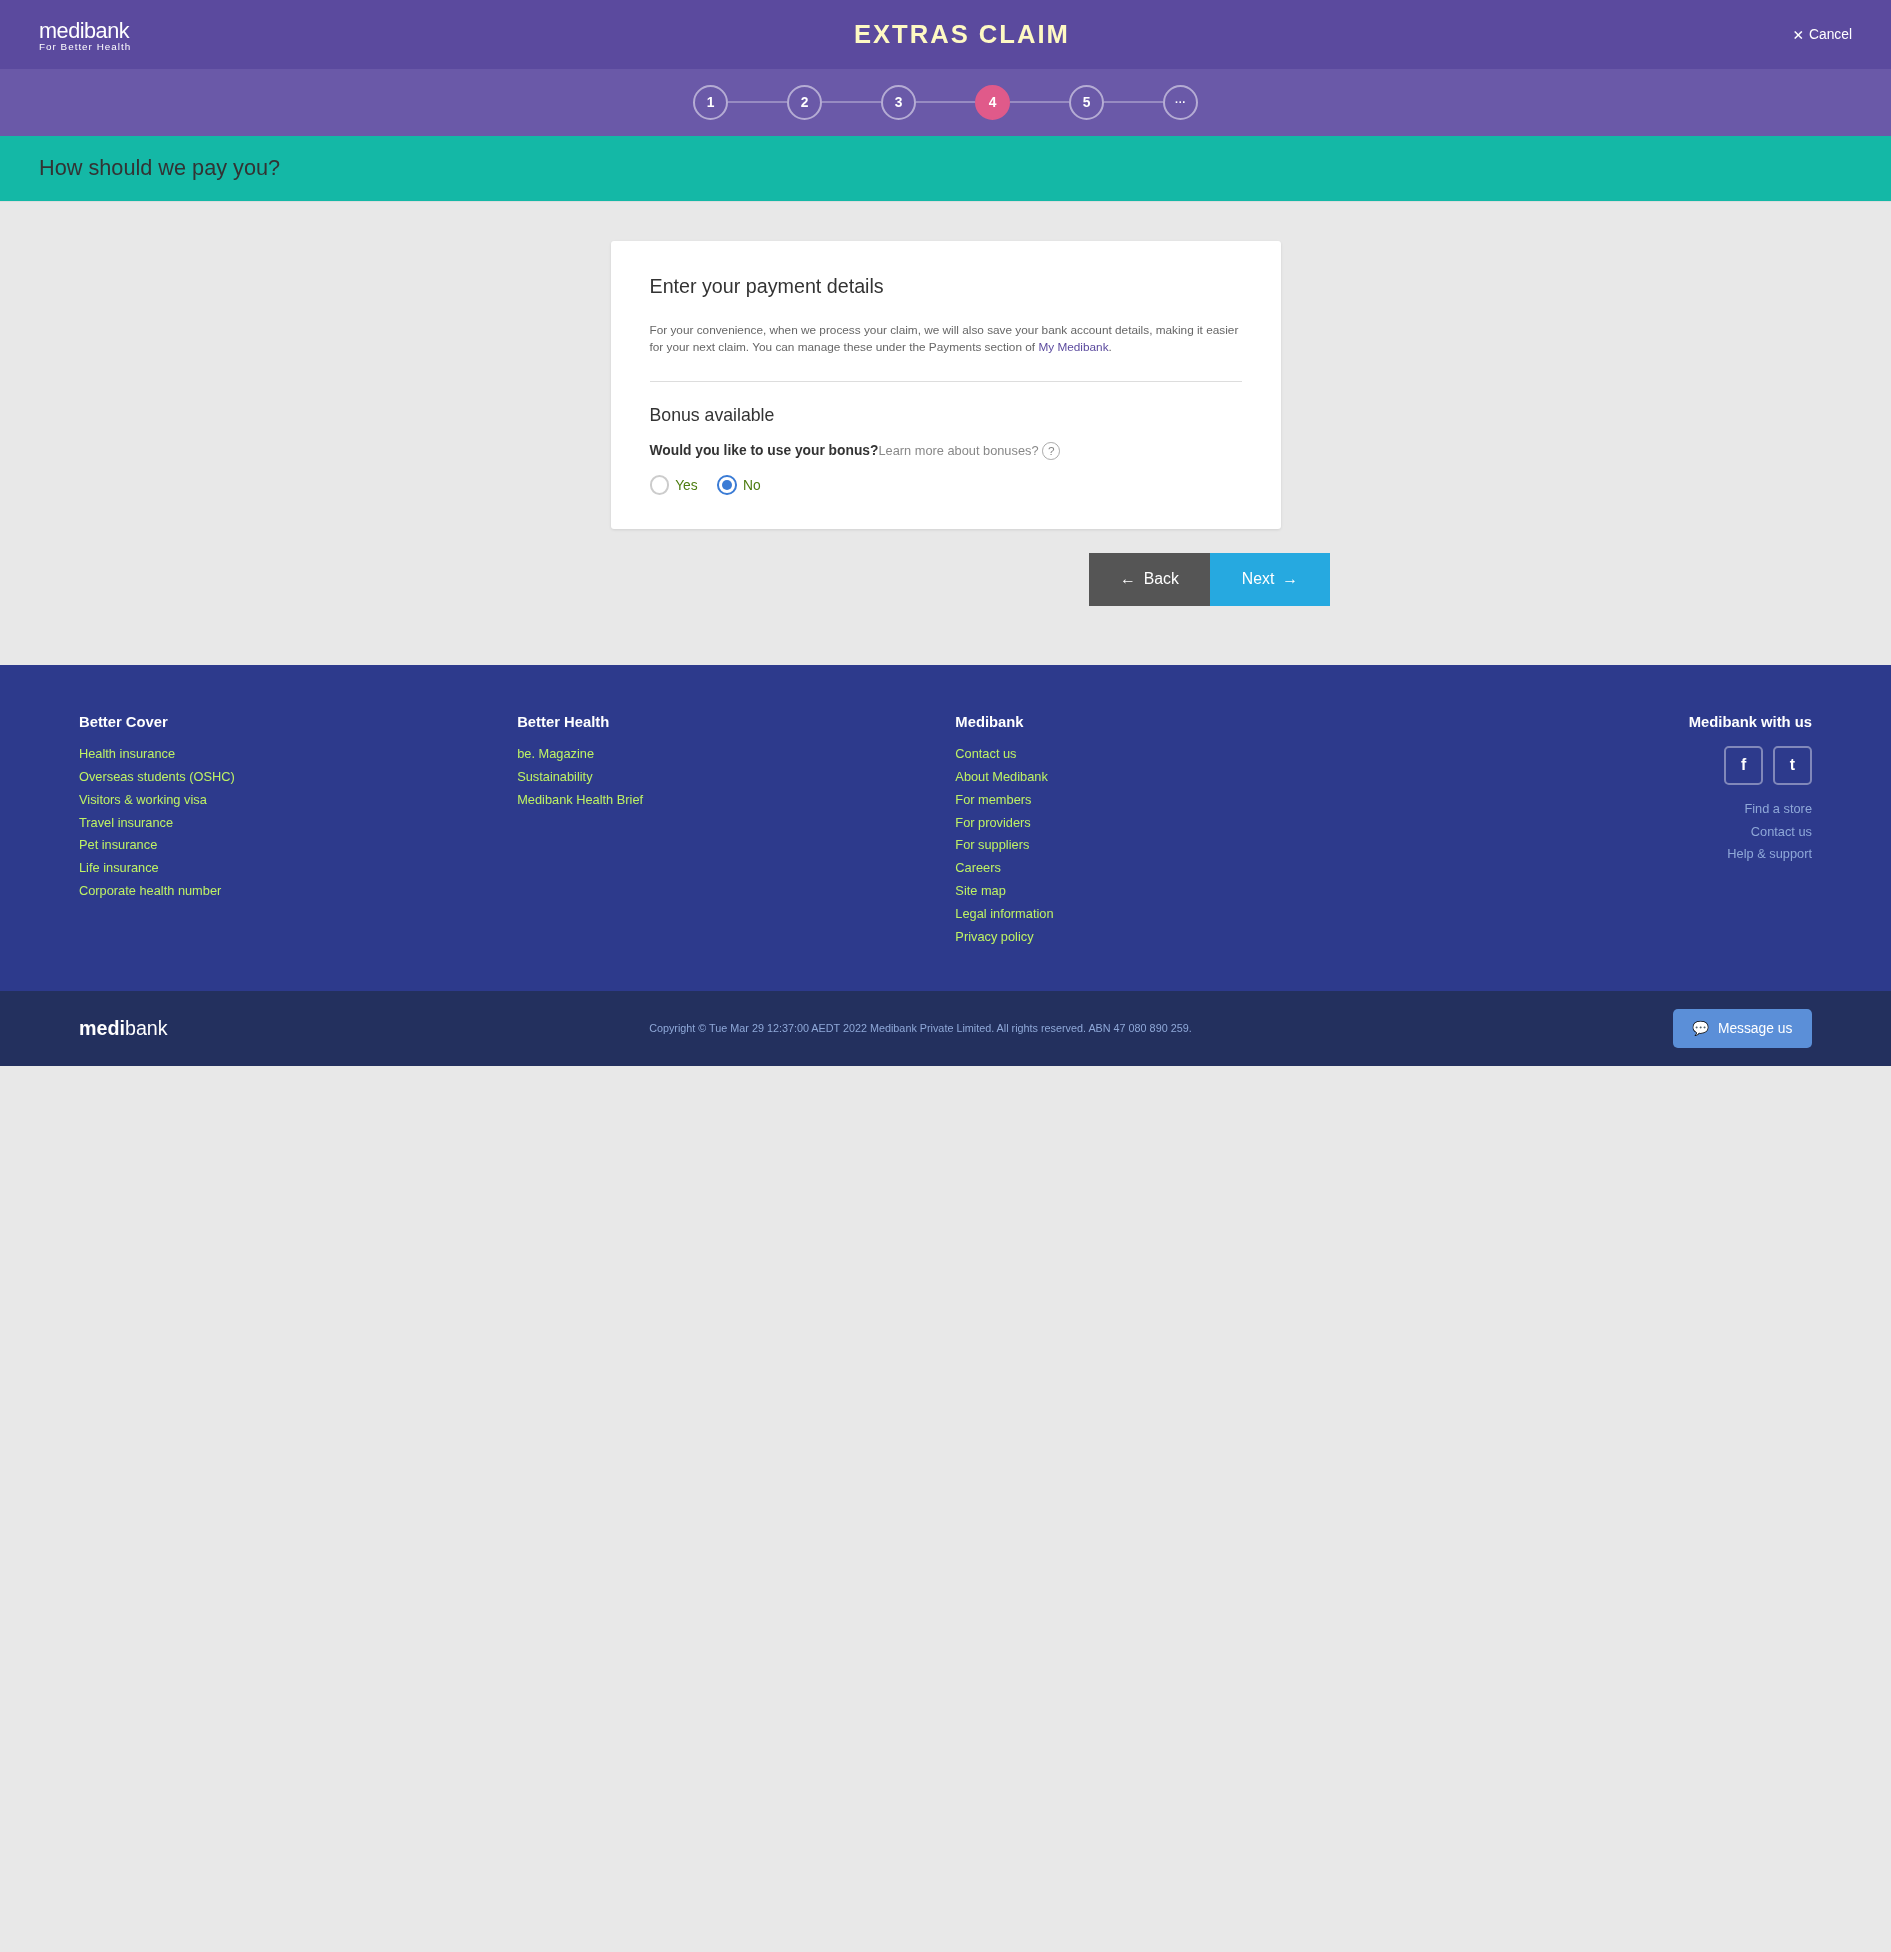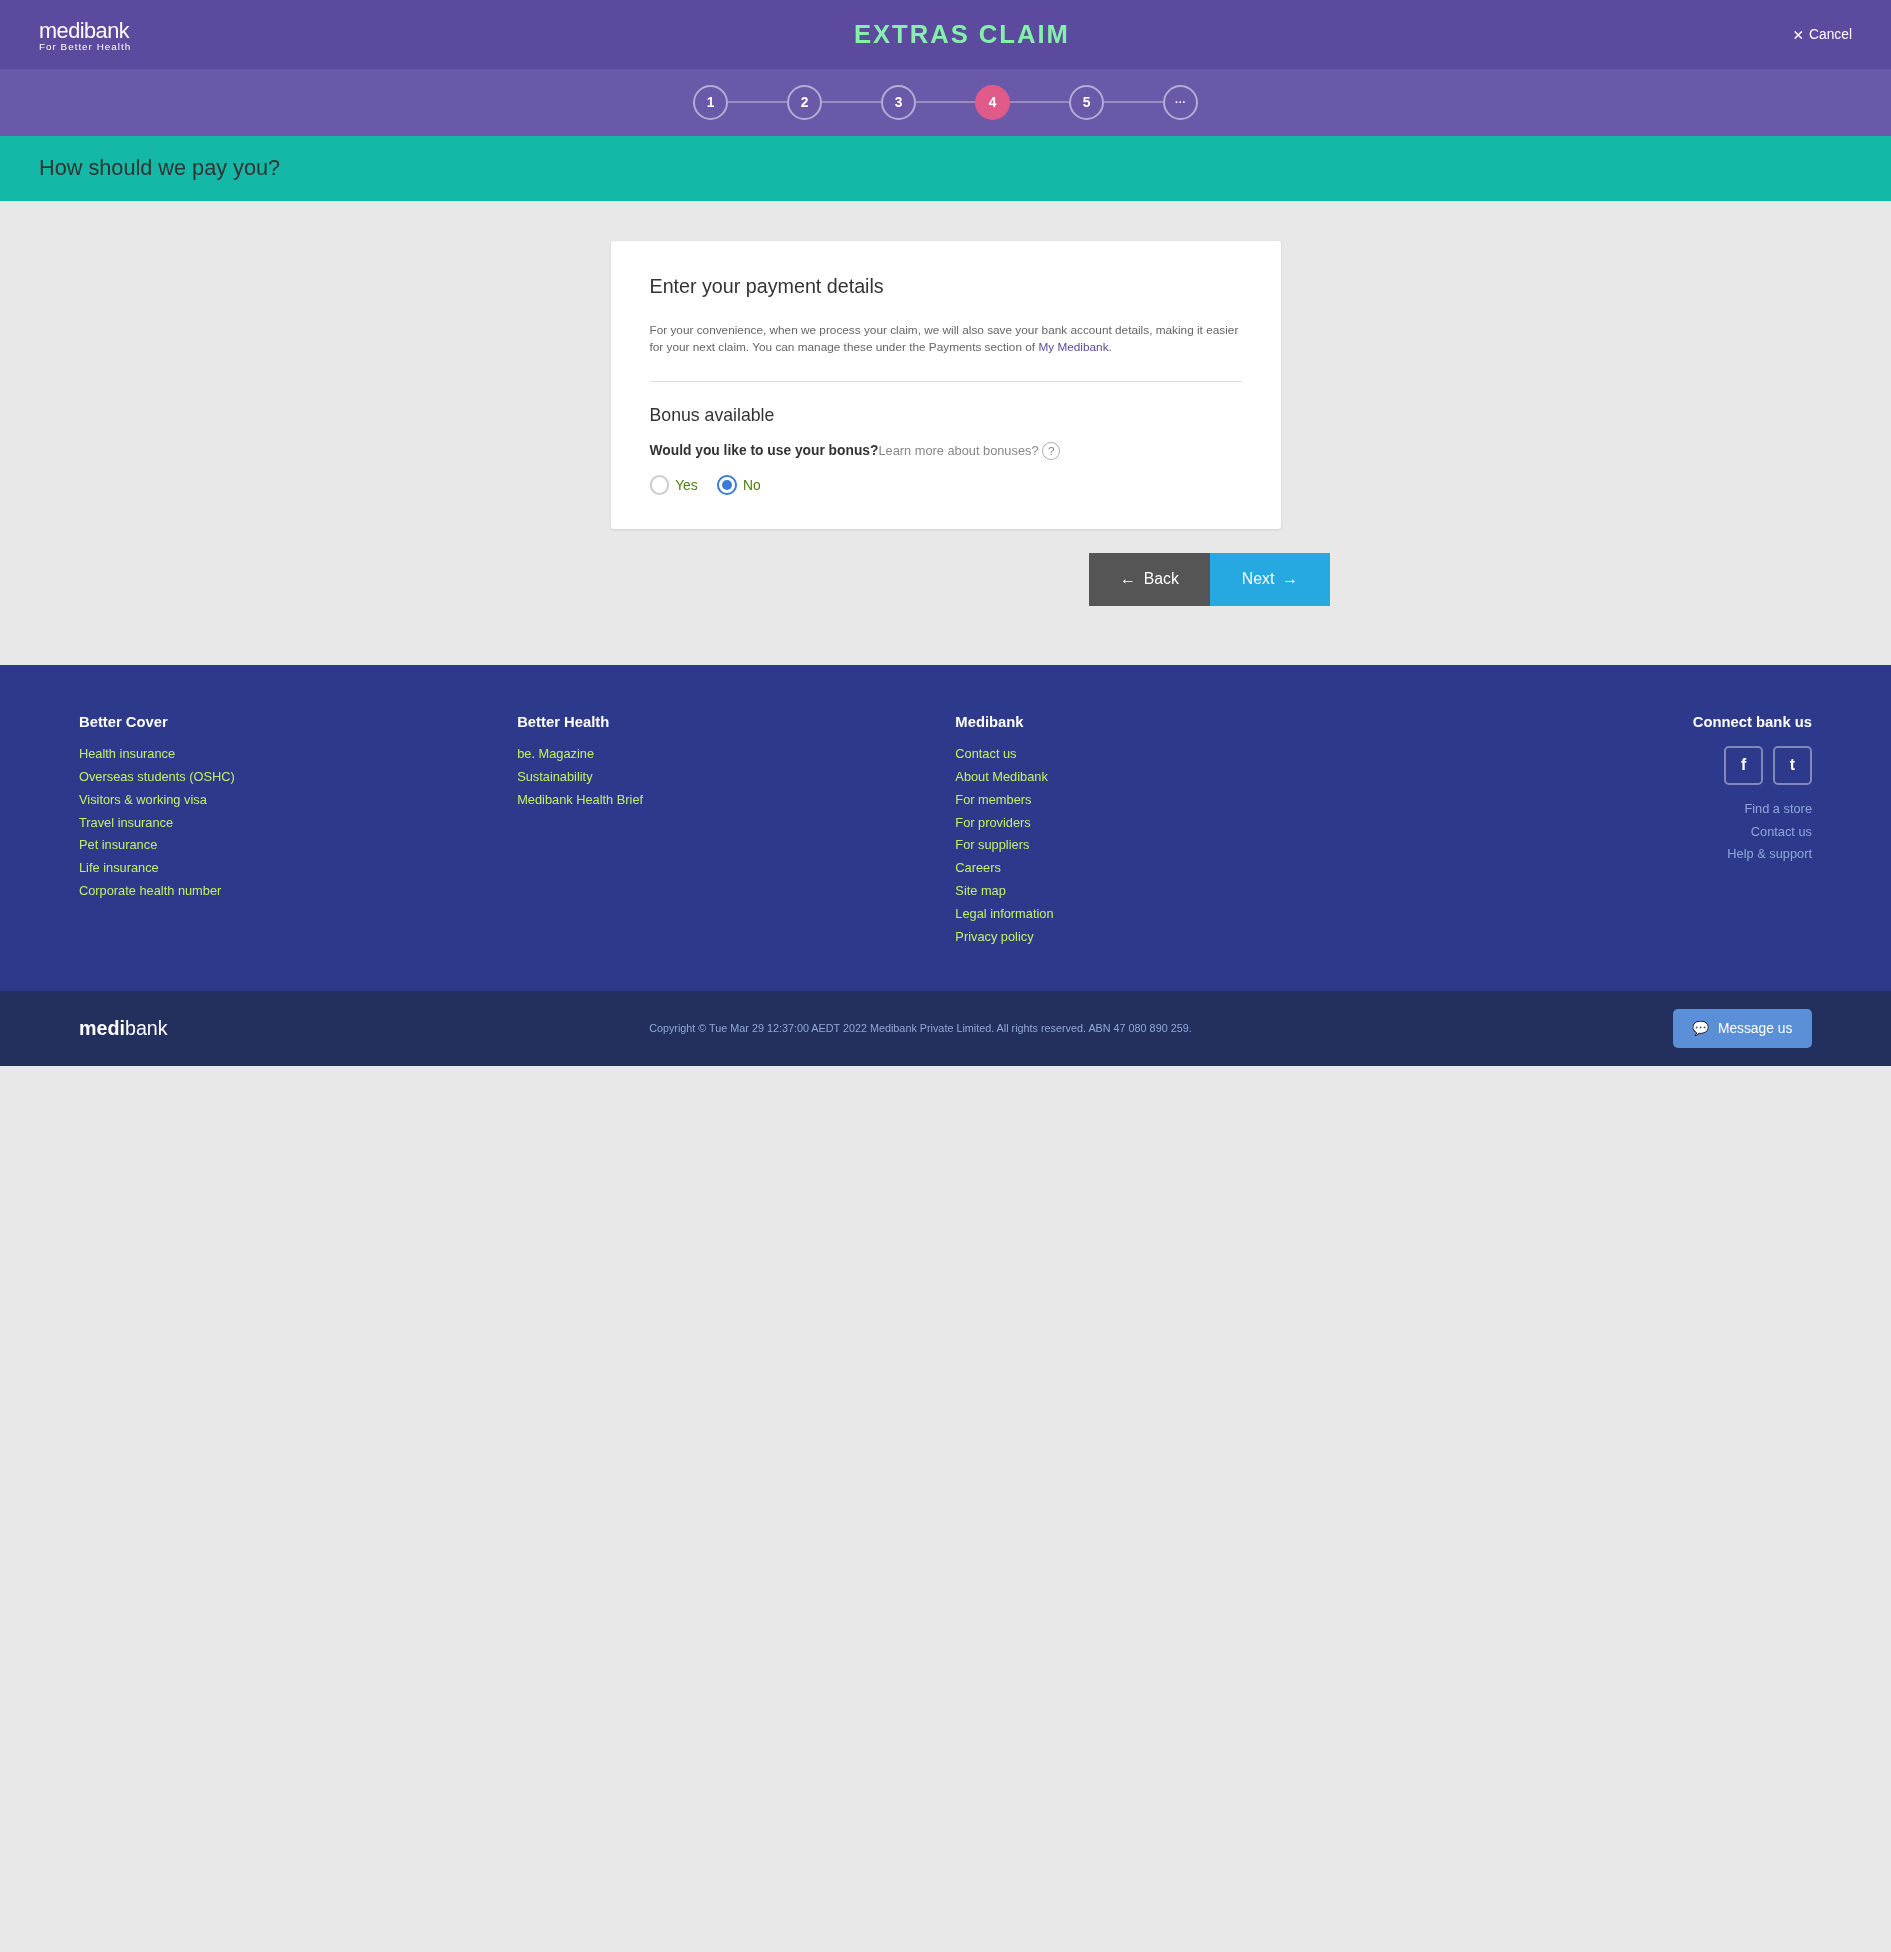--- a/index.html
+++ b/index.html
@@ -23,21 +23,21 @@
     .header-logo span { font-weight: 300; }
     .header-logo-sub {
       font-size: 9.9px;
       font-weight: 300;
       display: block;
       text-align: center;
       letter-spacing: 1px;
       margin-top: -3px;
     }
     .header-title {
-      color: #86efac;
+      color: #fef9c3;
       font-size: 25.6px;
       font-weight: bold;
       letter-spacing: 2px;
       text-transform: uppercase;
     }
     .header-cancel {
       color: white;
       font-size: 13.8px;
       cursor: pointer;
       display: flex;
@@ -472,21 +472,21 @@
     <a>For members</a>
     <a>For providers</a>
     <a>For suppliers</a>
     <a>Careers</a>
     <a>Site map</a>
     <a>Legal information</a>
     <a>Privacy policy</a>
   </div>
 
   <div class="footer-col connect-col">
-    <h4>Connect bank us</h4>
+    <h4>Medibank with us</h4>
     <div class="social-icons">
       <div class="social-icon">f</div>
       <div class="social-icon">t</div>
     </div>
     <div class="connect-links">
       <a>Find a store</a>
       <a>Contact us</a>
       <a>Help &amp; support</a>
     </div>
   </div>

